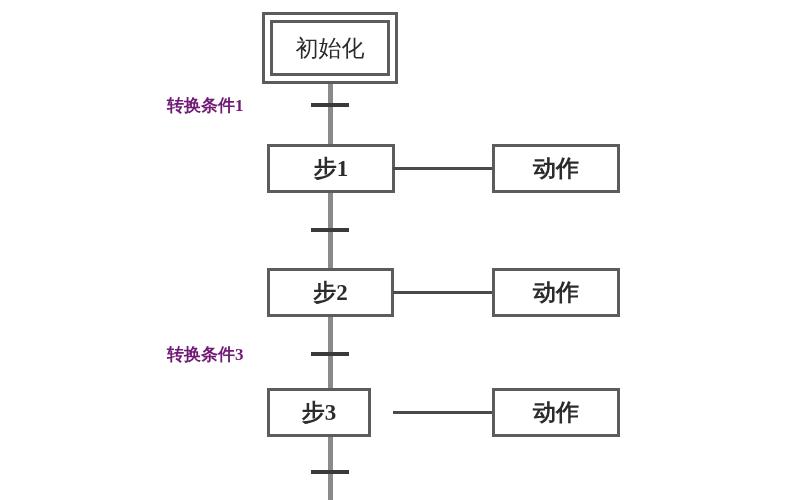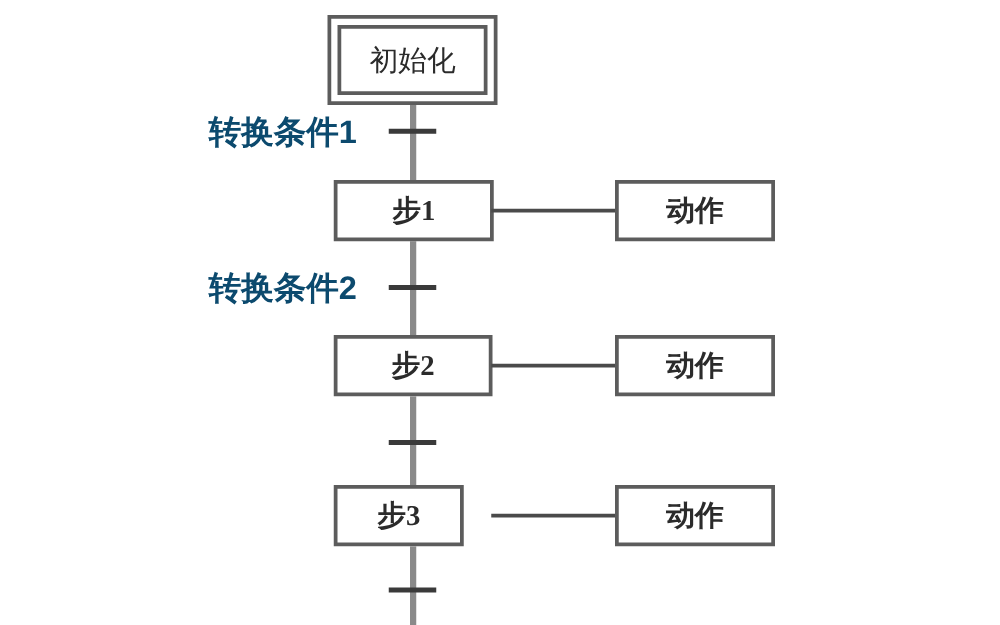--- a/index.html
+++ b/index.html
@@ -29,25 +29,25 @@
   
   .tick {
     position: absolute;
     height: 4px;
     background: #3a3a3a;
   }
 
   
   .cond-label {
     position: absolute;
-    font-family: Liberation Sans, sans-serif;
+    font-family: Liberation Serif, serif;
     font-weight: bold;
-    font-size: 26px;
+    font-size: 17px;
     line-height: 21px;
-    color: #0c4a6e;
+    color: #701a75;
     white-space: nowrap;
     letter-spacing: 0px;
   }
 
   
   .box {
     position: absolute;
     box-sizing: border-box;
     background: #ffffff;
     border: 3px solid #5c5c5c;
@@ -108,31 +108,31 @@
 
   <div class="box" style="left:267px; top:144px; width:128px; height:49px;">
     <span class="box-label">步1</span>
   </div>
   <div class="connector" style="left:393px; top:167px; width:101px;"></div>
   <div class="box" style="left:492px; top:144px; width:128px; height:49px;">
     <span class="box-label">动作</span>
   </div>
 
   <div class="tick" style="left:311px; top:228px; width:38px;"></div>
-  <div class="cond-label" style="left:167px; top:220px;">转换条件2</div>
 
   <div class="box" style="left:267px; top:268px; width:127px; height:49px;">
     <span class="box-label">步2</span>
   </div>
   <div class="connector" style="left:393px; top:291px; width:101px;"></div>
   <div class="box" style="left:492px; top:268px; width:128px; height:49px;">
     <span class="box-label">动作</span>
   </div>
 
   <div class="tick" style="left:311px; top:352px; width:38px;"></div>
+  <div class="cond-label" style="left:167px; top:344px;">转换条件3</div>
 
   <div class="box" style="left:267px; top:388px; width:104px; height:49px;">
     <span class="box-label">步3</span>
   </div>
   <div class="connector" style="left:393px; top:411px; width:101px;"></div>
   <div class="box" style="left:492px; top:388px; width:128px; height:49px;">
     <span class="box-label">动作</span>
   </div>
 
   <div class="tick" style="left:311px; top:470px; width:38px;"></div>

